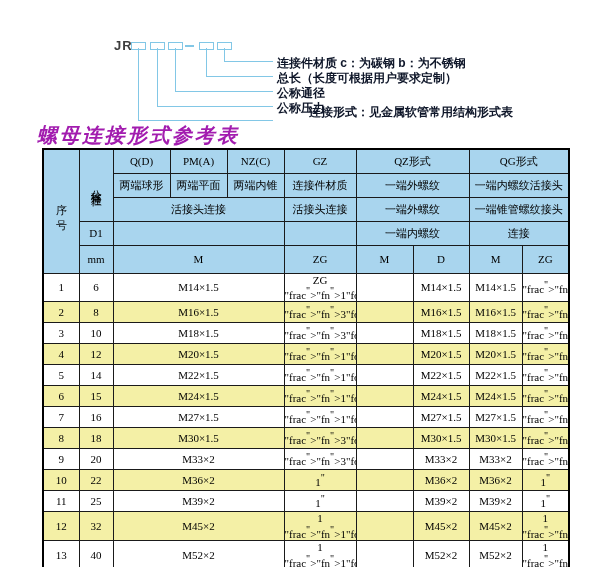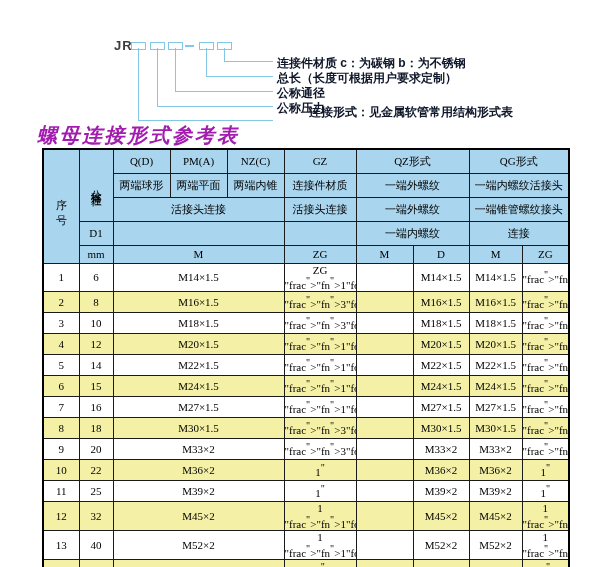--- a/index.html
+++ b/index.html
@@ -30,21 +30,21 @@
     border-collapse:collapse;table-layout:fixed;width:526px;
     font-family:"Liberation Serif", serif;
   }
   .ref-table td,.ref-table th{
     border:1px solid #1a1a1a;text-align:center;vertical-align:middle;
     padding:0;font-size:11px;font-weight:normal;color:#000;overflow:hidden;line-height:1.15;
   }
   .ref-table{border:2px solid #000;}
   .ref-table thead th{background:var(--header-blue);}
   .hr1,.hr2,.hr3,.hr4{height:24px;}
-  .hr5{height:18px;}
+  .hr5{height:28px;}
   .ref-table tbody tr{height:21px;}
   .ref-table tbody tr.r-even td{background:var(--row-yellow);}
   .ref-table tbody tr.r-odd td{background:#ffffff;}
   .latin{font-size:11.5px;}
   .vert{writing-mode:vertical-lr;text-orientation:upright;}
   .vert-seq{letter-spacing:16px;font-size:12px;}
   .vert-nd{letter-spacing:2px;font-size:11px;}
   .inch{font-size:10px;vertical-align:super;line-height:1;}
 </style>
 </head>

